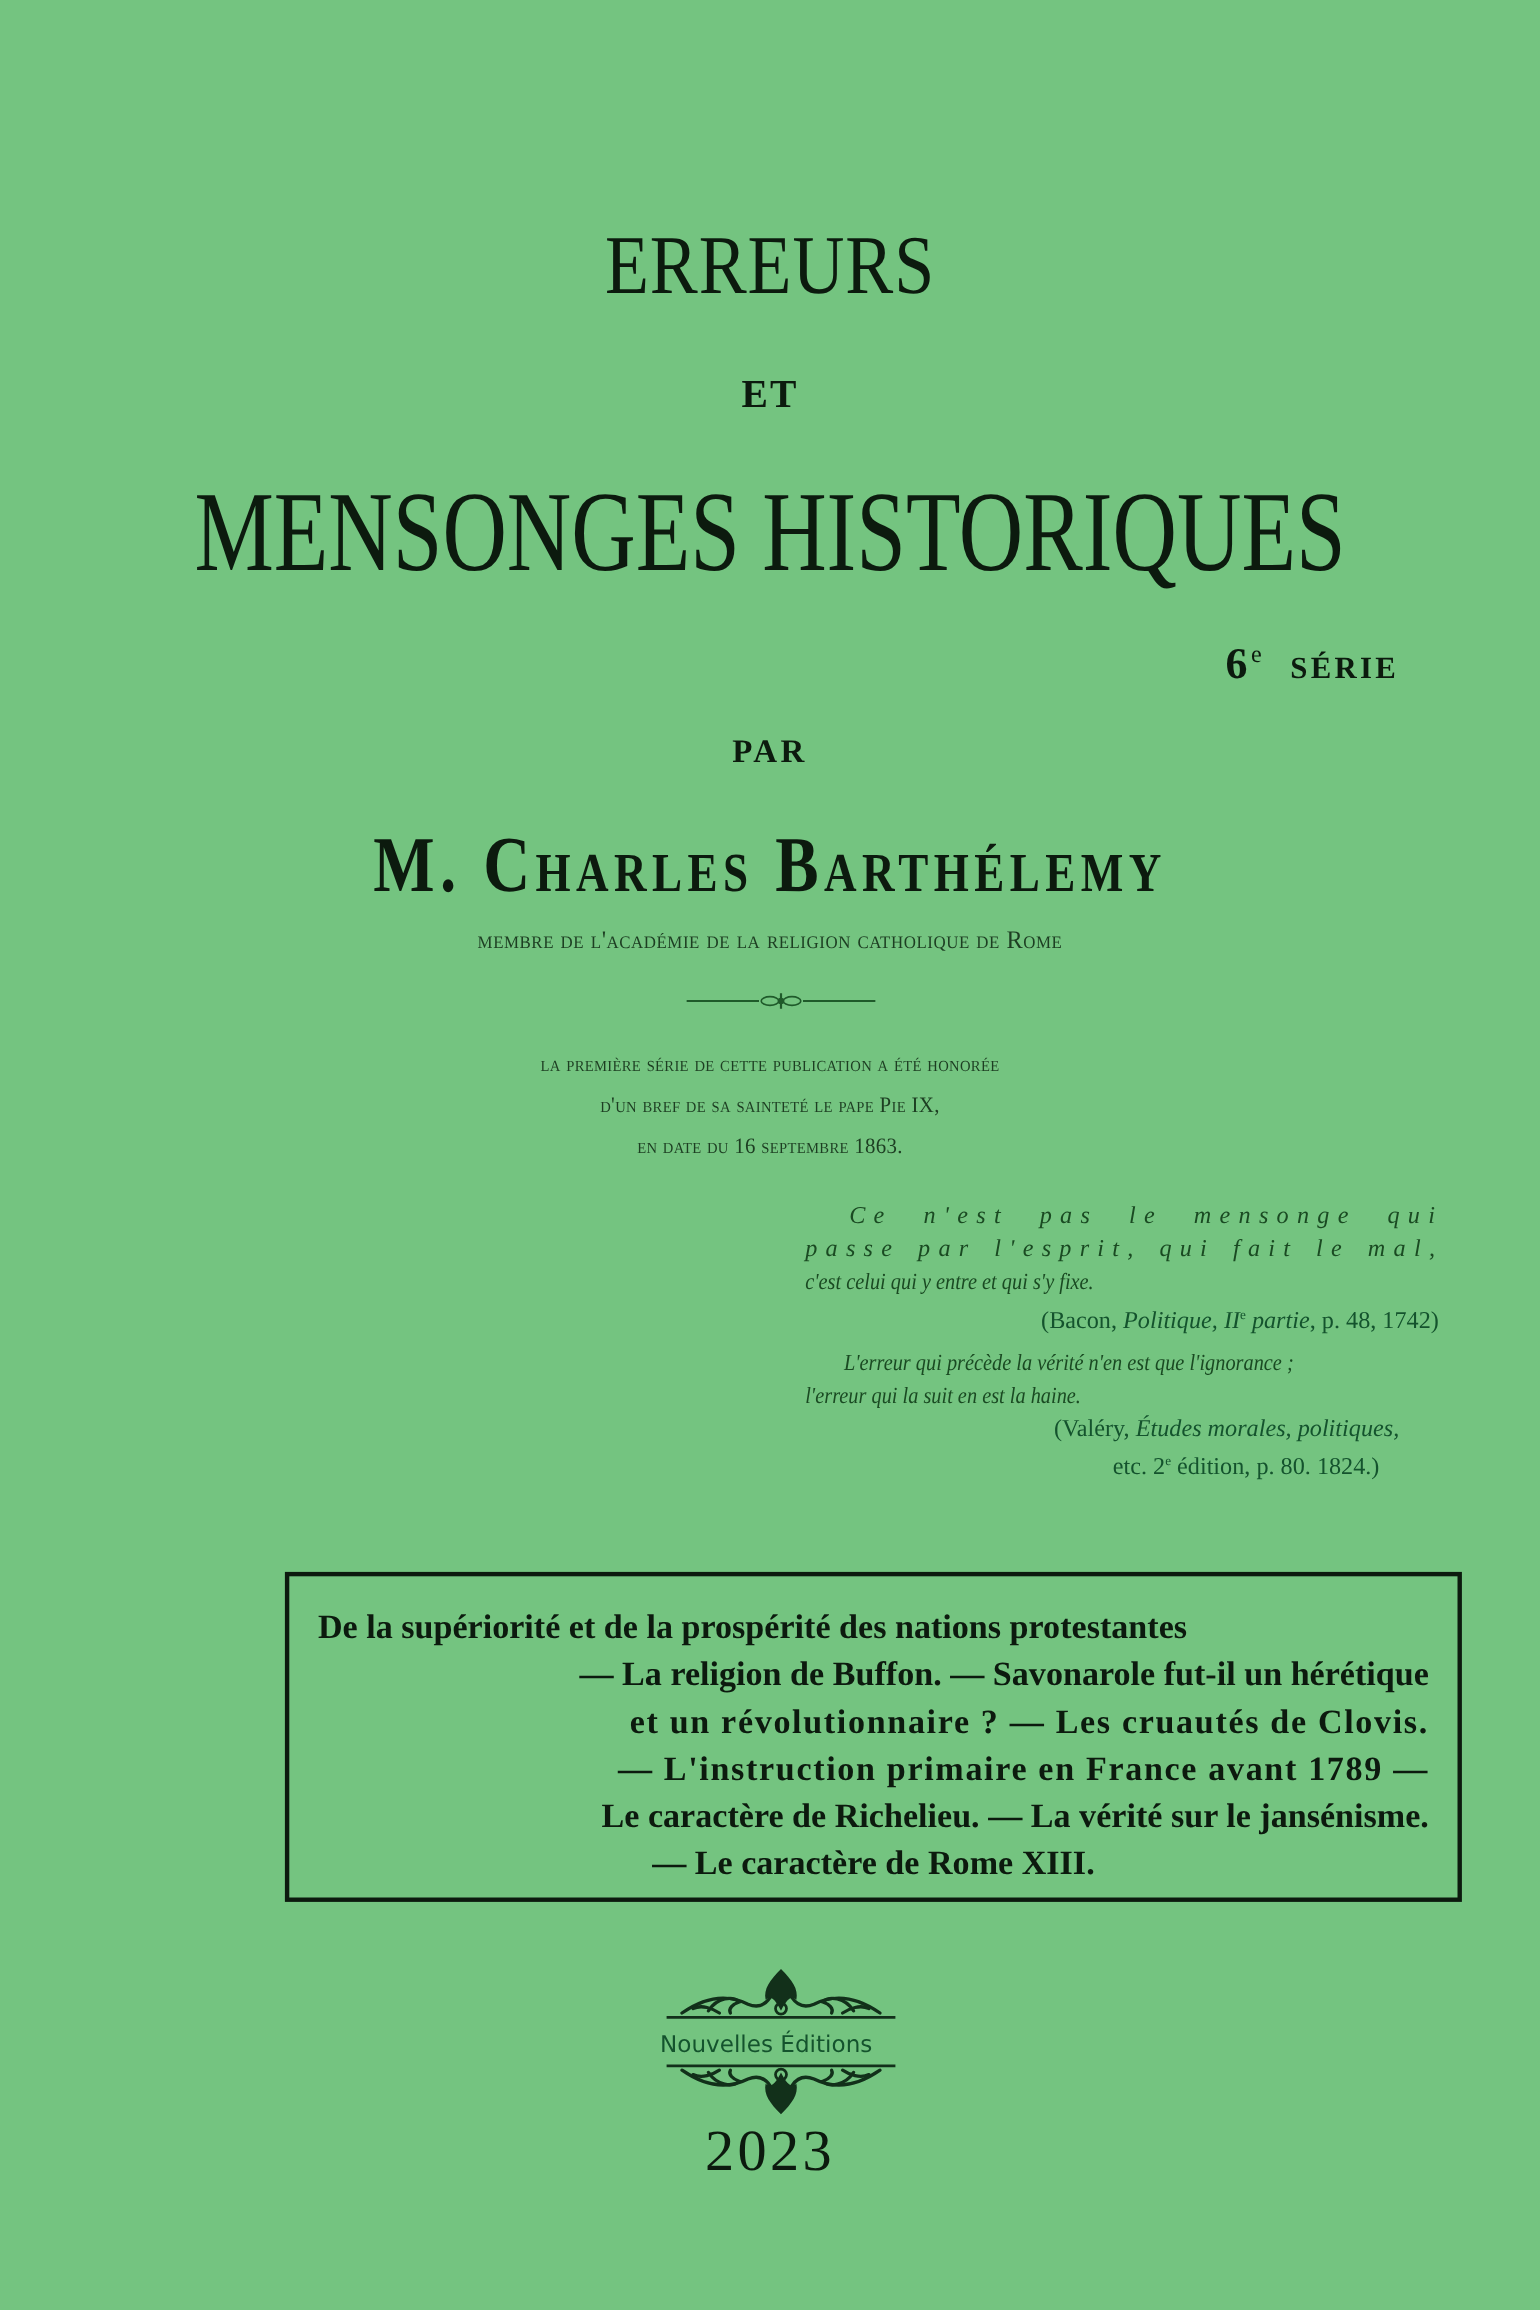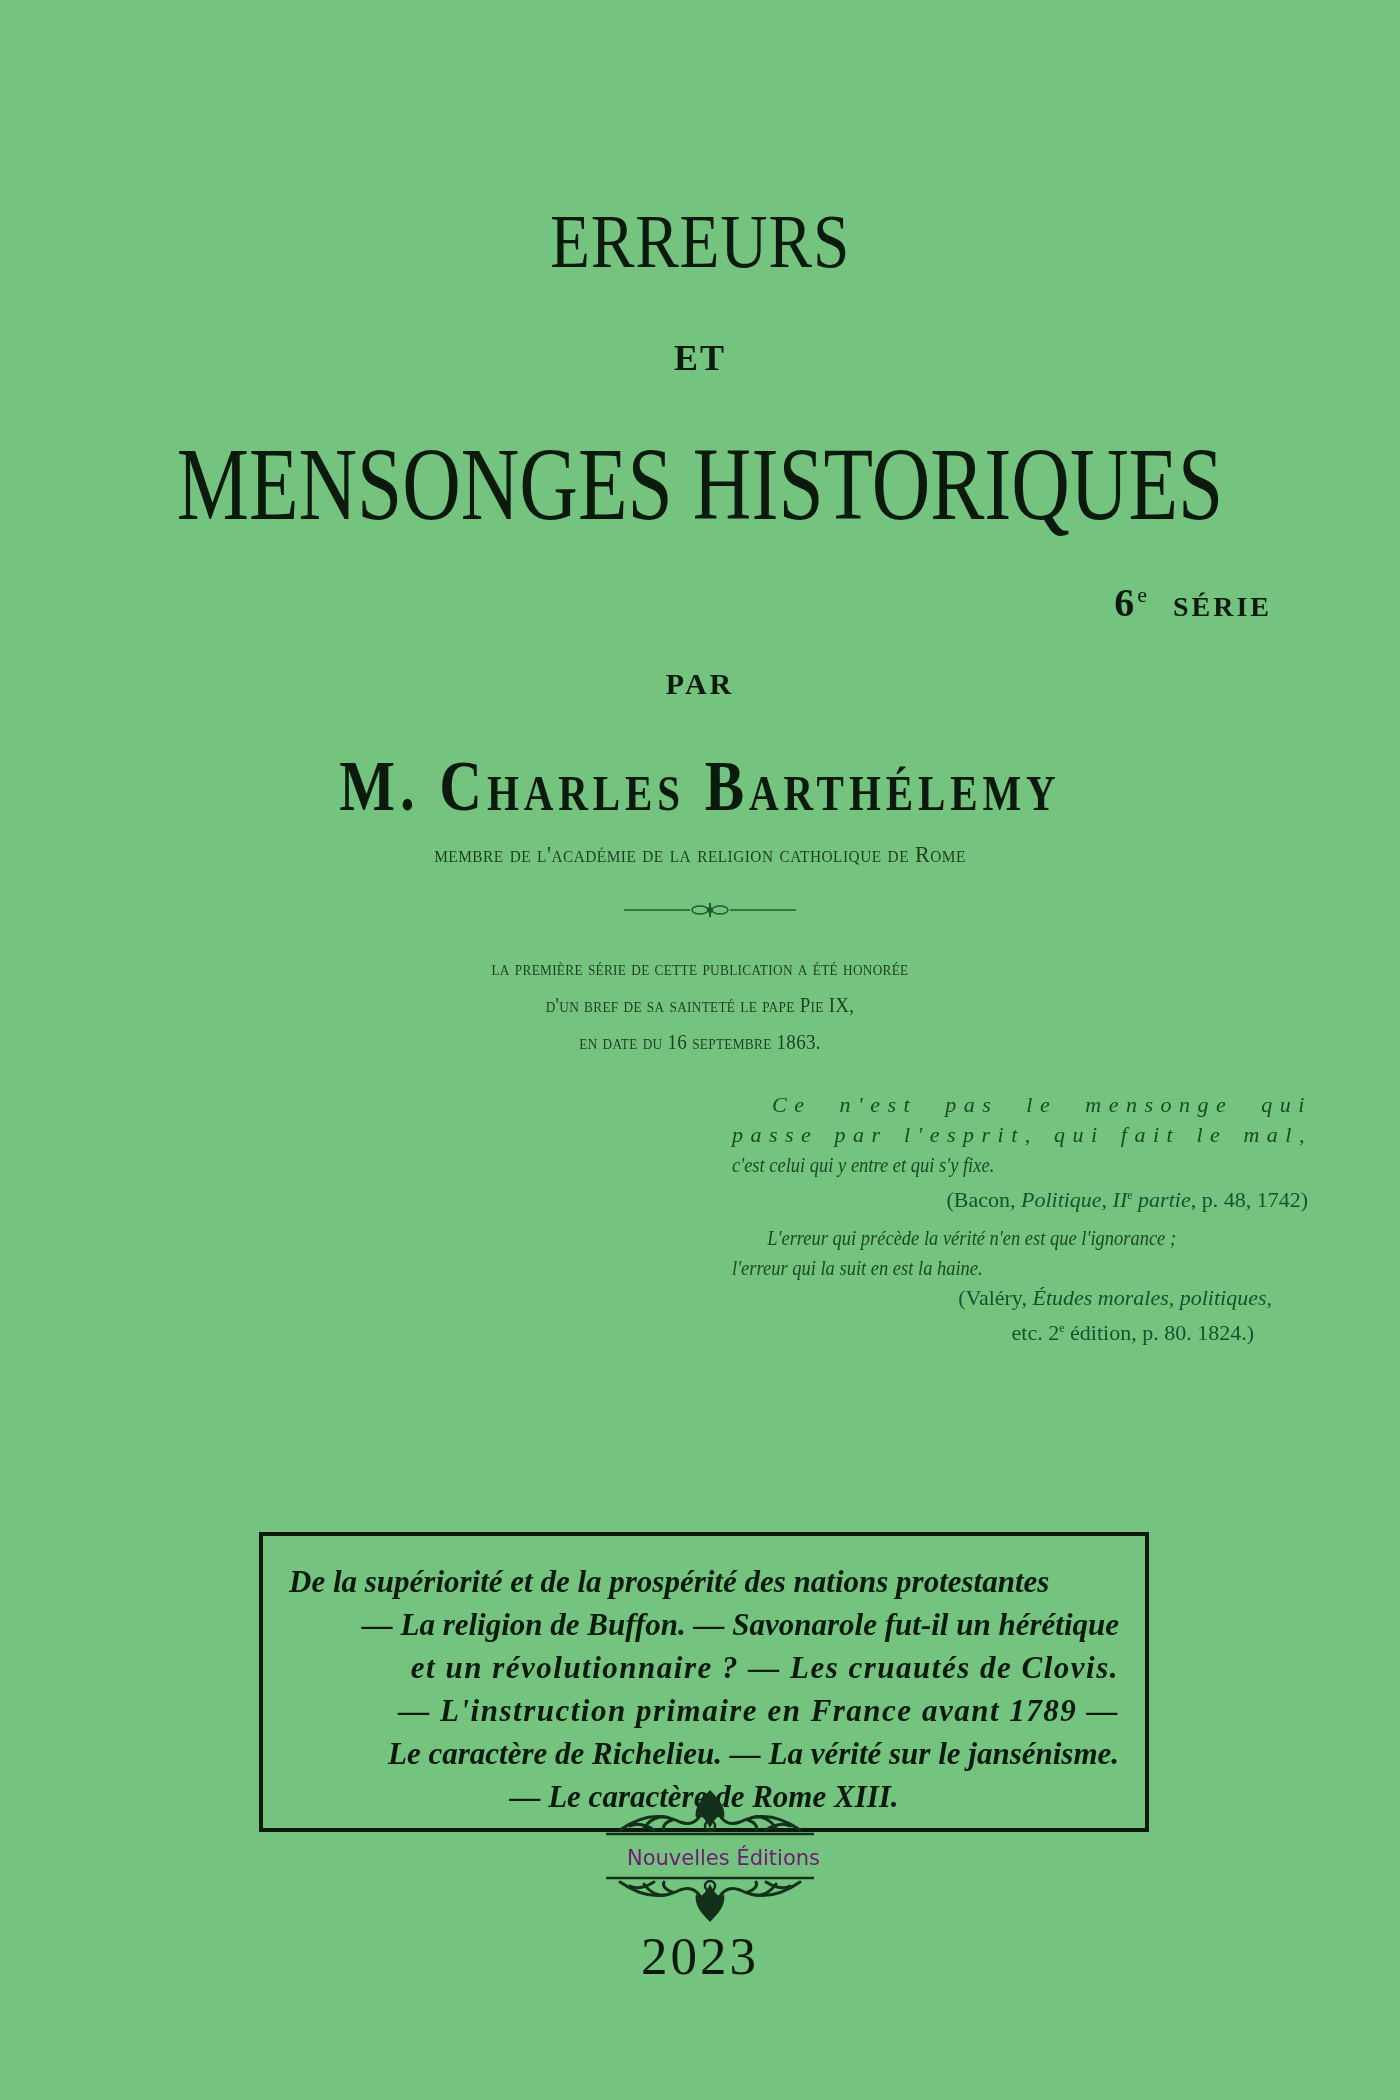--- a/index.html
+++ b/index.html
@@ -71,39 +71,39 @@
   }
   .q-normal.indent { padding-left: 40px; }
   .q-cite {
     text-align: right; line-height: 30px; font-size: 22px; color: #14532d;
     padding-right: 4px; white-space: nowrap;
   }
   .q-cite i { font-style: italic; }
   .q-cite sup { font-size: 12px; }
 
   .contents-box {
-    position: absolute; left: 259px; top: 1532px; width: 890px; height: 300px;
-    border: 4px solid #0c1a0e; box-sizing: border-box; font-style: italic;
+    position: absolute; left: 259px; top: 1429px; width: 1070px; height: 300px;
+    border: 4px solid #0c1a0e; box-sizing: border-box;
   }
   .contents-text {
     position: absolute; left: 26px; right: 26px; top: 24px;
     font-size: 31px; line-height: 43px; text-align: center; color: #0c1a0e;
     font-weight: bold;
   }
   .contents-text div { white-space: nowrap; text-align: right; }
   .contents-text div.last { text-align: center; }
   .contents-text div.first { text-align: left; }
 
   .logo {
     position: absolute; left: 600px; top: 1786px; width: 220px; height: 150px;
   }
   .publisher {
-    position: absolute; left: 600px; top: 1843px; width: 220px; text-align: right;
+    position: absolute; left: 600px; top: 1843px; width: 220px; text-align: left;
     font-family: "DejaVu Sans", "Liberation Sans", sans-serif;
-    font-size: 21px; line-height: 30px; color: #701a75; letter-spacing: 0px;
+    font-size: 21px; line-height: 30px; color: #14532d; letter-spacing: 0px;
   }
   .year {
     top: 1926px; font-size: 53px; line-height: 60px; letter-spacing: 3px;
   }
 </style>
 </head>
 <body>
 
 <div>
 

